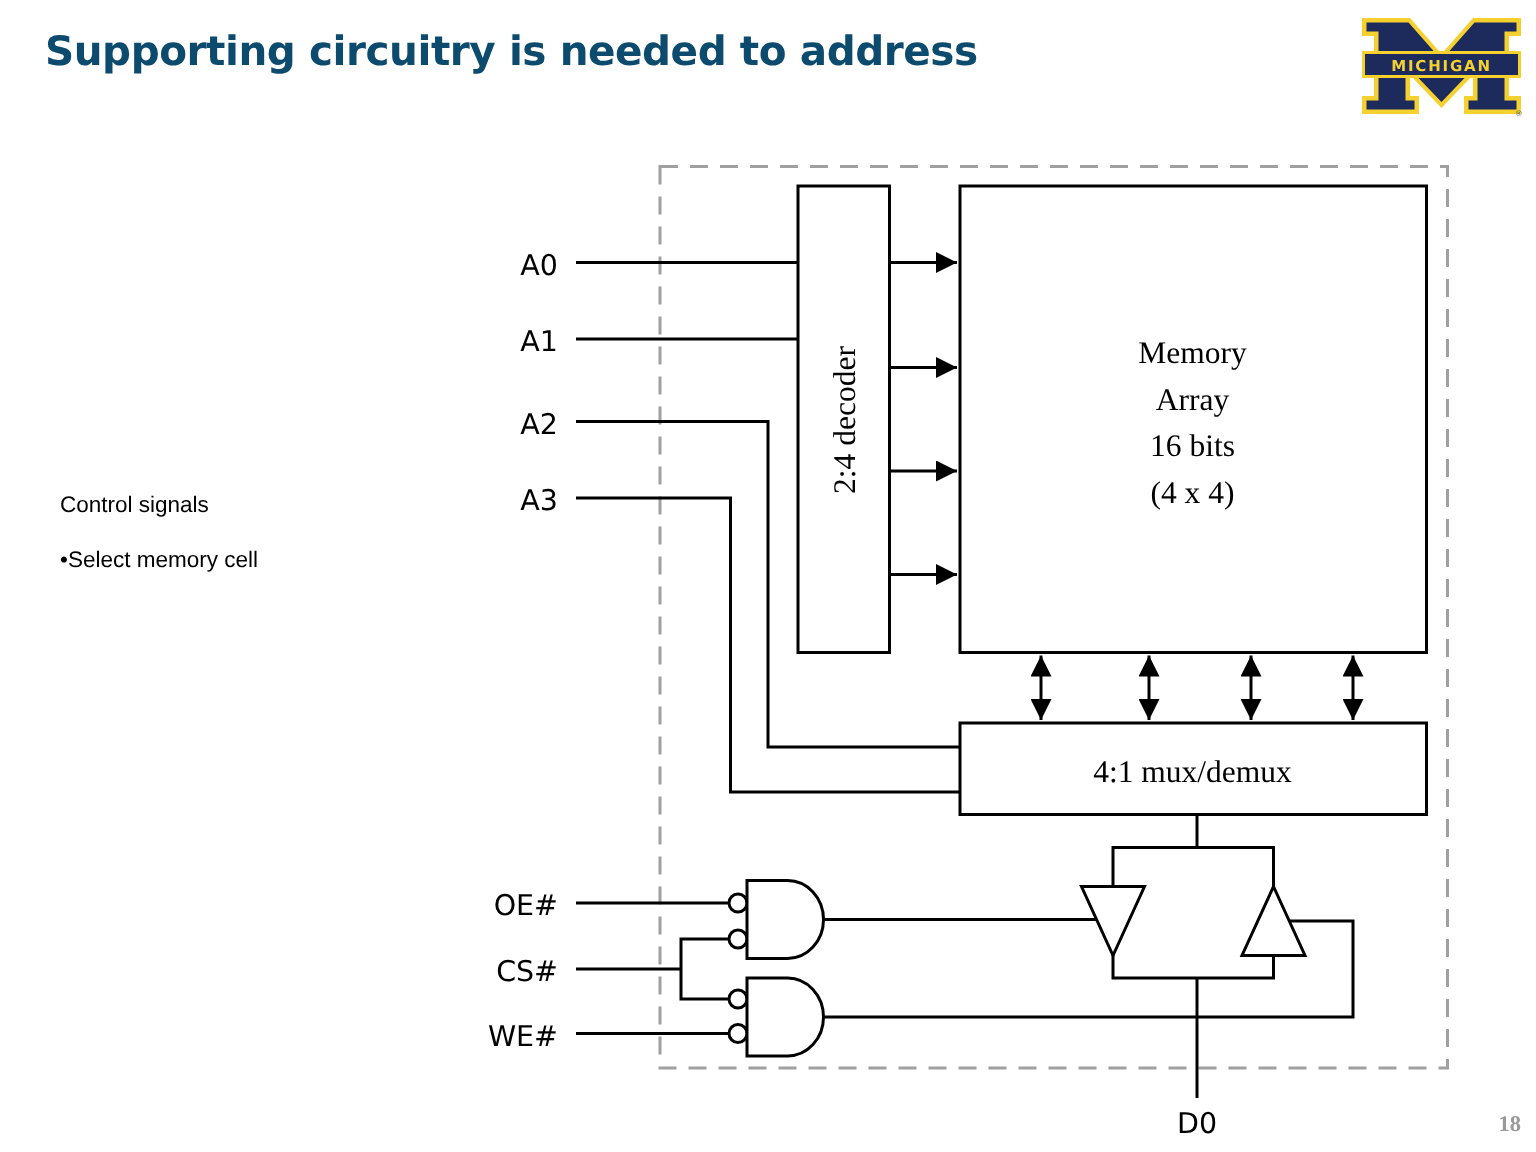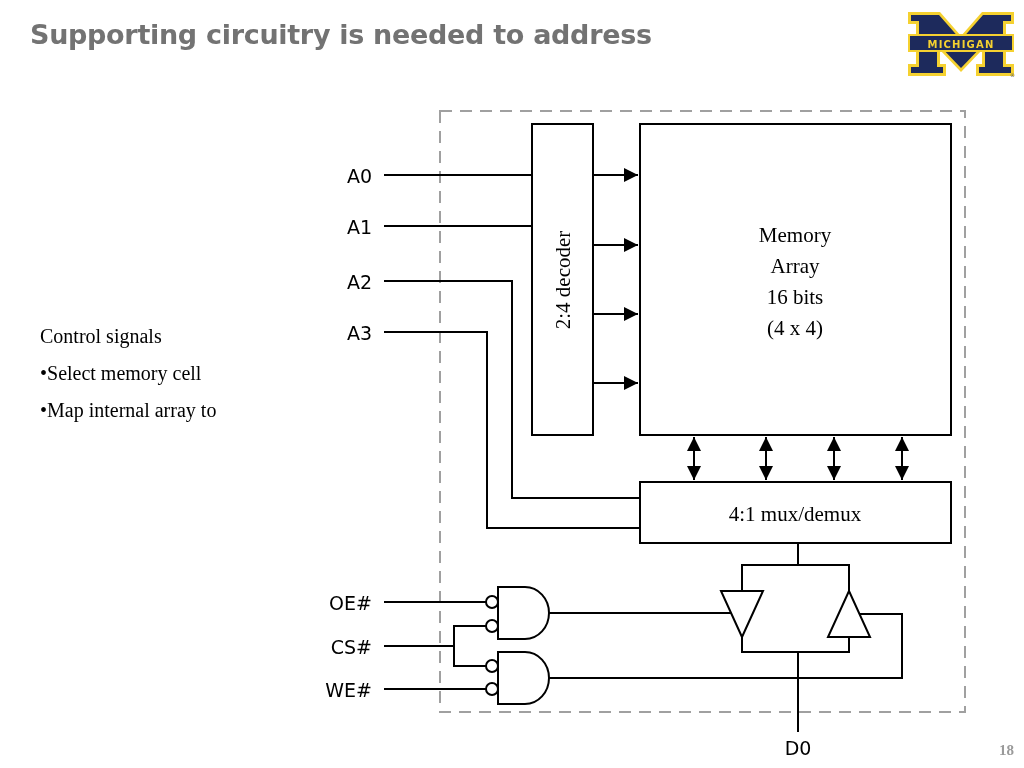--- a/index.html
+++ b/index.html
@@ -1,26 +1,26 @@
 <!DOCTYPE html>
 <html><head>
 <meta charset="utf-8">
 <style>
   html, body { margin: 0; padding: 0; background: #ffffff; }
   body { width: 1024px; height: 768px; position: relative; overflow: hidden; font-family: "DejaVu Sans", sans-serif; }
   .title {
     position: absolute; left: 30px; top: 16px; width: 700px;
     font-family: "DejaVu Sans", sans-serif; font-weight: bold;
-    color: #737373; font-size: 27px; line-height: 37px; letter-spacing: -0.3px;
+    color: #0c4a6e; font-size: 27px; line-height: 37px; letter-spacing: -0.3px;
   }
   .title span { display: block; }
   .logo { position: absolute; left: 906px; top: 10px; width: 110px; height: 68px; }
   .bullets {
     position: absolute; left: 40px; top: 318px; width: 290px;
-    font-family: Liberation Serif, serif; font-size: 20px; color: #000; line-height: 37px;
+    font-family: Liberation Sans, sans-serif; font-size: 15px; color: #000; line-height: 37px;
   }
   .bullets div { white-space: nowrap; }
   .bullets .indent1 { padding-left: 102px; line-height: 26px; margin-top: 2px; }
   .bullets .cfg { line-height: 30px; }
   .bullets .indent2 { padding-left: 102px; line-height: 44px; }
   .diagram { position: absolute; left: 0; top: 0; width: 1024px; height: 768px; }
   .sig { font-family: "DejaVu Sans", sans-serif; font-size: 19px; fill: #000; }
   .serif { font-family: "Liberation Serif", "DejaVu Serif", serif; font-size: 21px; fill: #000; }
   .pagenum {
     position: absolute; right: 10px; top: 742px;
@@ -39,21 +39,20 @@
   <polygon points="5,5 33,5 55,30 77,5 105,5 105,11 97,11 97,57 105,57 105,63 73,63 73,57 79,57 79,33 55,58 31,33 31,57 37,57 37,63 5,63 5,57 13,57 13,11 5,11" fill="#1d2a5c"></polygon>
   <rect x="2" y="24" width="106" height="18" fill="#f5d130"></rect>
   <rect x="4" y="26" width="102" height="14" fill="#1d2a5c"></rect>
   <text x="55" y="37.5" text-anchor="middle" font-family="DejaVu Sans, sans-serif" font-weight="bold" font-size="10" letter-spacing="1.2" fill="#f5d130">MICHIGAN</text>
   <text x="104" y="67" font-size="5" fill="#555" font-family="DejaVu Sans, sans-serif">®</text>
 </svg>
 
 <div class="bullets">
   <div>Control signals</div>
   <div>•Select memory cell</div>
-  <div>•Map internal array to</div>
 </div>
 
 <svg class="diagram" viewBox="0 0 1024 768">
   <defs>
     <marker id="arr" viewBox="0 0 10 10" refX="10" refY="5" markerWidth="7" markerHeight="7" orient="auto">
       <path d="M0,0 L10,5 L0,10 z" fill="#000"></path>
     </marker>
     <marker id="arrs" viewBox="0 0 10 10" refX="0" refY="5" markerWidth="7" markerHeight="7" orient="auto">
       <path d="M10,0 L0,5 L10,10 z" fill="#000"></path>
     </marker>

